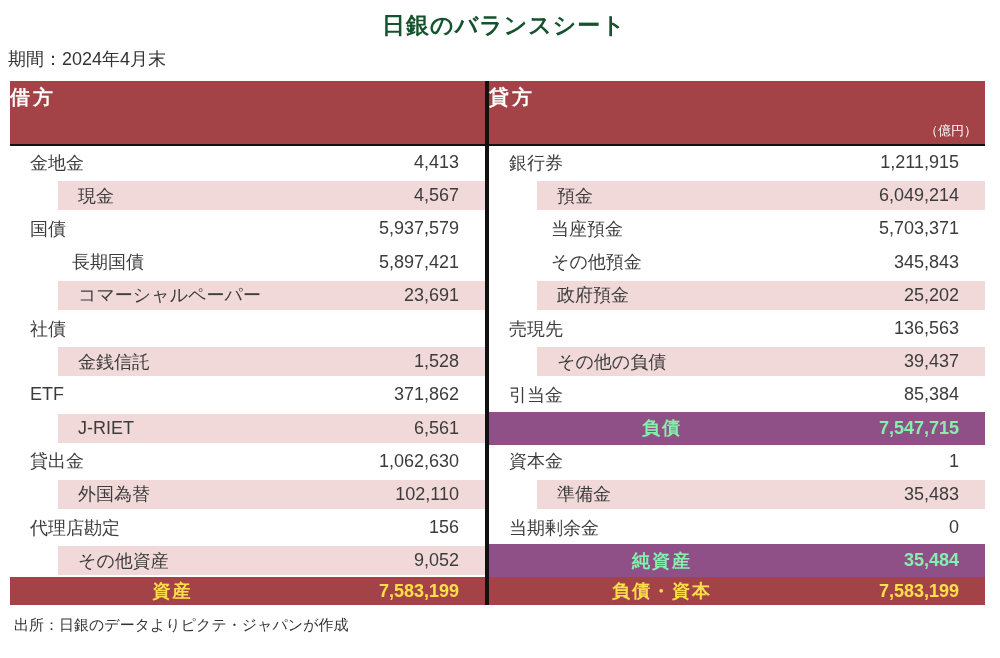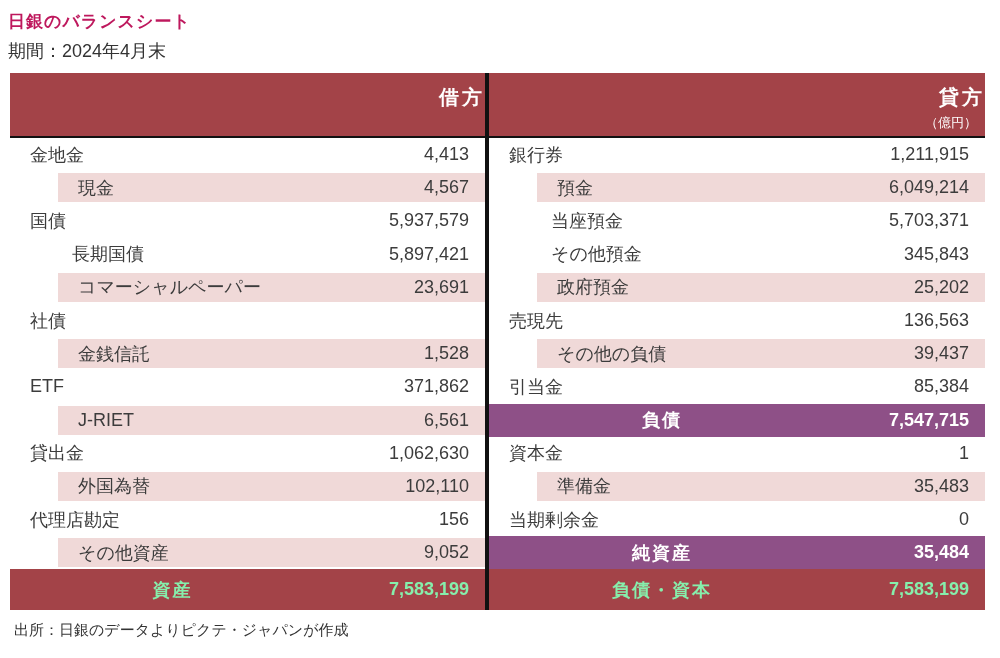--- a/index.html
+++ b/index.html
@@ -5,25 +5,26 @@
   * { box-sizing: border-box; margin: 0; padding: 0; }
   html, body {
     width: 1000px; height: 658px;
     background: #ffffff;
     font-family: "Liberation Sans", "DejaVu Sans", sans-serif;
     color: #3c3c3c;
     overflow: hidden;
   }
   .page { padding: 8px 0 0 0; }
   .page-title {
-    font-size: 17px;
-    font-weight: bold;
-    color: #be185d;
+    font-size: 23px;
+    font-weight: bold;
+    color: #14532d;
     letter-spacing: 1px;
     margin: 2px 0 6px 8px;
+    text-align: center;
   }
   .period-label {
     font-size: 18px;
     color: #333333;
     margin: 0 0 10px 8px;
   }
   .bs-table {
     margin-left: 10px;
     width: 975px;
     display: flex;
@@ -35,22 +36,22 @@
   .divider { width: 4px; background: #111111; }
   .col-header {
     position: relative;
     height: 65px;
     background: var(--red);
     color: #ffffff;
     border-bottom: 2px solid #111111;
   }
   .col-header .header-title {
     display: block;
-    text-align: right;
-    padding-top: 11px;
+    text-align: left;
+    padding-top: 3px;
     font-size: 20px;
     font-weight: bold;
     letter-spacing: 3px;
   }
   .col-header .unit {
     position: absolute;
     right: 8px;
     bottom: 4px;
     font-size: 13px;
     font-weight: normal;
@@ -60,35 +61,35 @@
   .row {
     display: flex;
     align-items: center;
     height: 33.2px;
     font-size: 18px;
     color: #3c3c3c;
     background: #ffffff;
   }
   .cell-label { flex: 1; padding-left: 20px; white-space: nowrap; }
   .row.indented .cell-label { padding-left: 62px; }
-  .cell-value { width: 150px; text-align: right; padding-right: 16px; white-space: nowrap; }
+  .cell-value { width: 150px; text-align: right; padding-right: 26px; white-space: nowrap; }
   .row.v-shaded {
     background: var(--pink);
     box-shadow: inset 0 2px 0 #ffffff, inset 0 -2px 0 #ffffff;
     margin-left: 48px;
   }
   .row.v-total-red {
     background: var(--red);
-    color: #86efac;
-    font-weight: bold;
-    height: 41px;
+    color: #fde047;
+    font-weight: bold;
+    height: 28px;
   }
   .row.v-total-purple {
     background: var(--purple);
-    color: #ffffff;
+    color: #86efac;
     font-weight: bold;
   }
   .row.v-total-red .cell-label,
   .row.v-total-purple .cell-label {
     text-align: center;
     padding-left: 0;
     letter-spacing: 2px;
   }
   .source-note {
     font-size: 15px;

